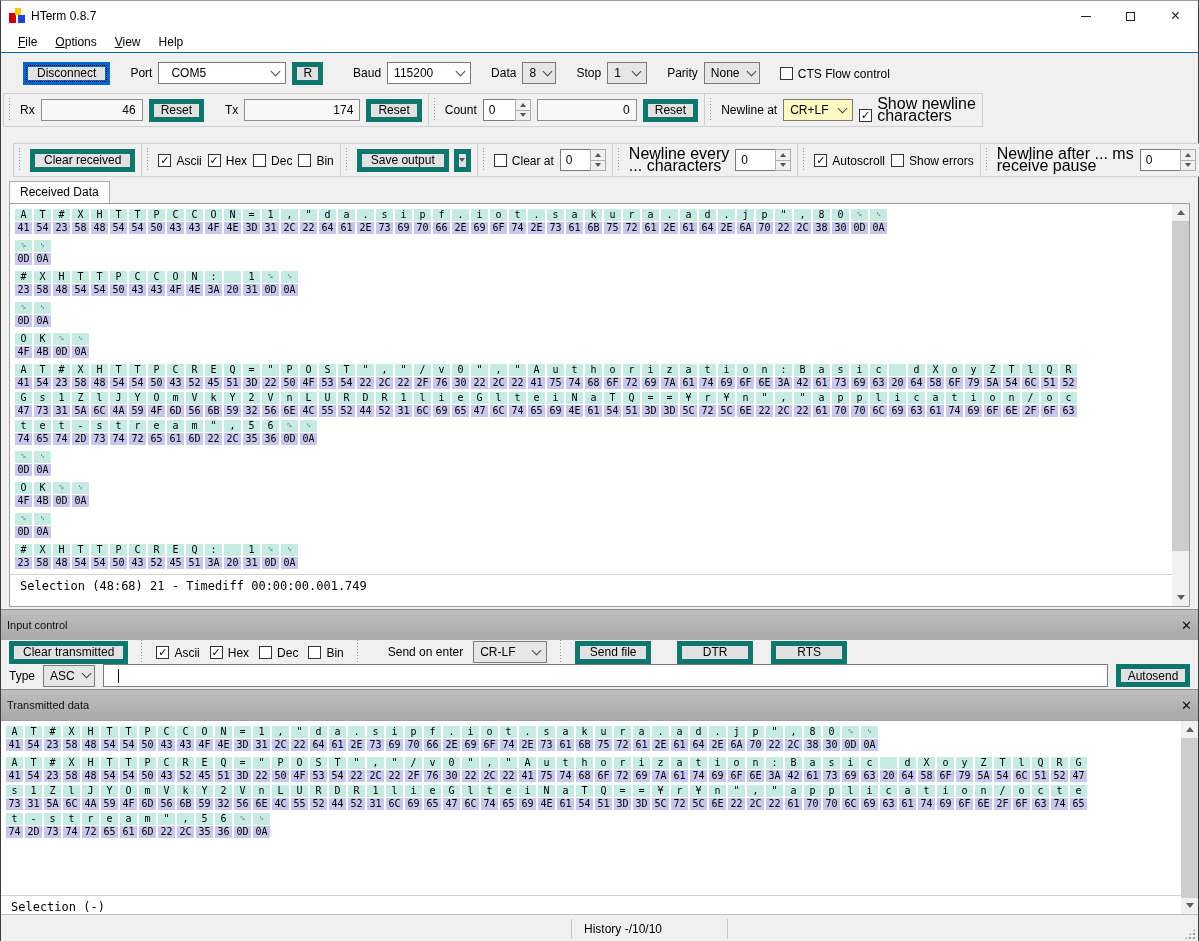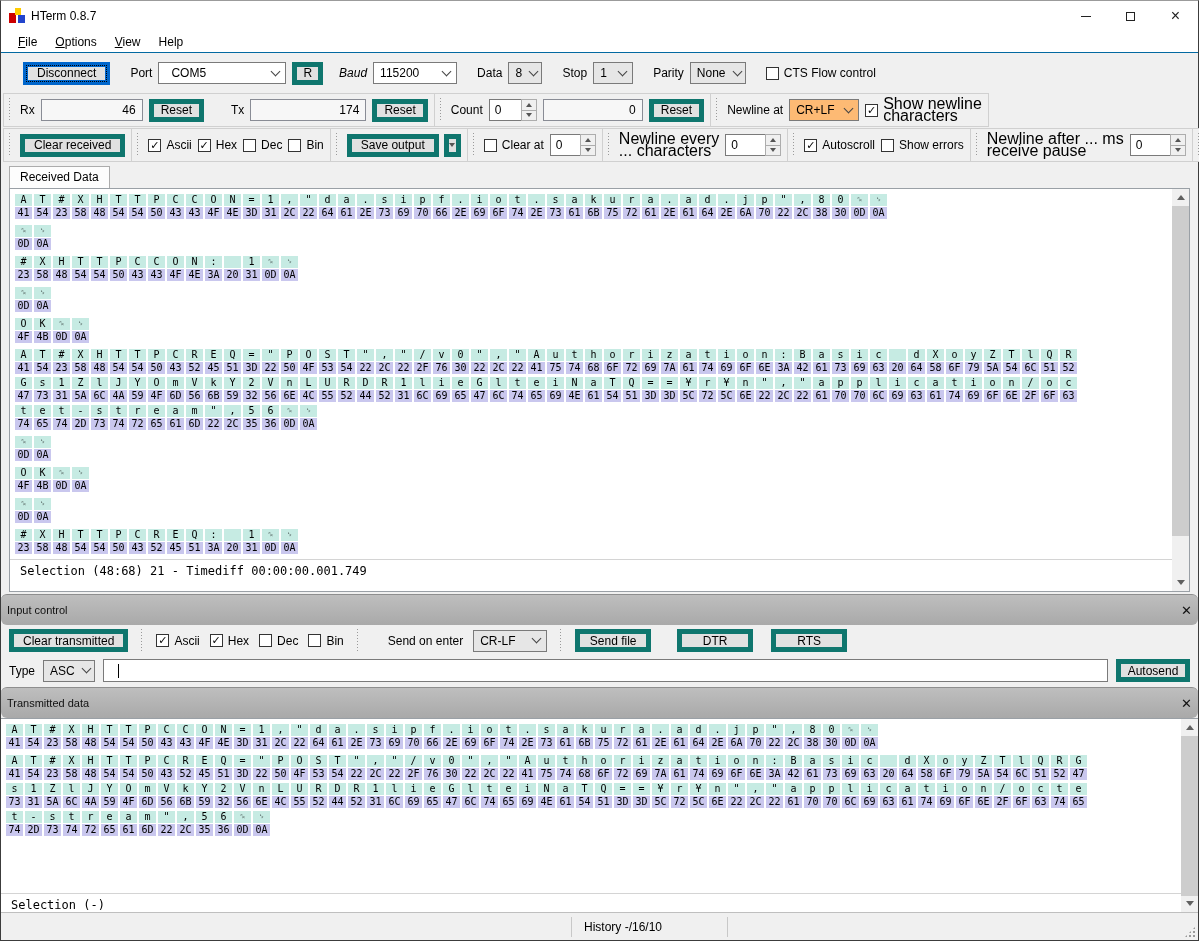--- a/index.html
+++ b/index.html
@@ -24,21 +24,21 @@
 
   
   .toolbar { background:#f0f0f0; flex:0 0 auto; padding-bottom:2px; }
   .tb-row { display:flex; align-items:center; }
   .row1 { height:40px; padding:4px 0 4px 22px; gap:6px; }
   .lbl { white-space:nowrap; }
   .btn { background:#e1e1e1; border:5px solid #0f766e; height:23px; display:inline-flex; align-items:center; justify-content:center; padding:0 9px; white-space:nowrap; font-size:12px; }
   .btn-focus { border-color:#0066cc; outline:1px dotted #000; outline-offset:-4px; }
   .combo { background:#fff; border:1px solid #7a7a7a; height:22px; display:inline-flex; align-items:center; justify-content:space-between; padding:0 6px; white-space:nowrap; }
   .chev { width:7px; height:7px; border-right:1px solid #444; border-bottom:1px solid #444; transform:rotate(45deg); margin-top:-4px; margin-left:8px; flex:0 0 auto; }
-  .cb { display:inline-flex; align-items:center; gap:5px; white-space:nowrap; }
+  .cb { display:inline-flex; align-items:flex-end; gap:5px; white-space:nowrap; }
   .cb .box { width:13px; height:13px; background:#fff; border:1px solid #333; display:inline-flex; align-items:center; justify-content:center; font-size:11px; line-height:1; flex:0 0 auto; }
   .cb .lbl2 { line-height:12px; }
   .field { background:#f7f7f7; border:1px solid #898c95; height:22px; display:inline-flex; align-items:center; justify-content:flex-end; padding:0 6px; }
   .spin { display:inline-flex; height:22px; }
   .spin .spin-field { background:#fff; border:1px solid #7a7a7a; border-right:none; display:inline-flex; align-items:center; padding:0 5px; }
   .spin-btns { display:inline-flex; flex-direction:column; width:16px; border:1px solid #adadad; }
   .spin-b { flex:1; background:#f0f0f0; display:flex; align-items:center; justify-content:center; }
   .spin-b + .spin-b { border-top:1px solid #adadad; }
   .tri-up { width:0; height:0; border-left:3px solid transparent; border-right:3px solid transparent; border-bottom:4px solid #555; }
   .tri-dn { width:0; height:0; border-left:3px solid transparent; border-right:3px solid transparent; border-top:4px solid #555; }
@@ -67,21 +67,21 @@
   .rx-sel { bottom:0; height:32px; }
   
   .vscroll { position:absolute; top:0; bottom:0; right:0; width:17px; background:#f0f0f0; display:flex; flex-direction:column; align-items:center; }
   .sb-btn { width:17px; height:17px; display:flex; align-items:center; justify-content:center; flex:0 0 auto; }
   .sb-track { flex:1; width:17px; position:relative; }
   .sb-thumb { position:absolute; left:0; width:17px; background:#cdcdcd; }
   .sb-up { width:0;height:0;border-left:4px solid transparent;border-right:4px solid transparent;border-bottom:5px solid #606060; }
   .sb-dn { width:0;height:0;border-left:4px solid transparent;border-right:4px solid transparent;border-top:5px solid #606060; }
 
   
-  .sect-header { height:31px; background:linear-gradient(#bebebe,#a9a9a9); border-top:1px solid #8e8e8e; display:flex; align-items:center; padding:11px 6px; font-size:11px; color:#111; flex:0 0 auto; margin-top:2px;border-radius:6px; }
+  .sect-header { height:31px; background:linear-gradient(#bebebe,#a9a9a9); border-top:1px solid #8e8e8e; display:flex; align-items:center; padding:11px 6px; font-size:11px; color:#111; flex:0 0 auto; margin-top:2px; }
   .sect-close { margin-left:auto; font-size:13px; line-height:1; color:#111; }
 
   
   .ic-row1 { height:36px; display:flex; align-items:center; padding:0 8px; gap:10px; background:#f0f0f0; }
   .ic-row2 { height:33px; display:flex; align-items:center; padding:0 8px; gap:8px; background:#f0f0f0; }
   .type-input { flex:1; height:23px; background:#fff; border:1px solid #7a7a7a; display:flex; align-items:center; padding-left:14px; }
   .caret { width:1px; height:14px; background:#000; }
 
   
   .tx-wrap { position:relative; flex:1; background:#fff; border-top:1px solid #9aa0a6; }
@@ -130,21 +130,21 @@
 
   <div class="toolbar">
     <div class="tb-row row1">
       <span class="btn btn-focus">Disconnect</span>
       <span class="lbl" style="margin-left:14px;">Port</span>
       <span class="combo" style="width:128px;padding-left:12px;">
           <span>COM5</span>
           <span class="chev"></span>
         </span>
       <span class="btn" style="padding:0 6px;">R</span>
-      <span class="lbl" style="margin-left:10px;font-style:italic;">Baud</span>
+      <span class="lbl" style="margin-left:24px;">Baud</span>
       <span class="combo" style="width:84px;">
           <span>115200</span>
           <span class="chev"></span>
         </span>
       <span class="lbl" style="margin-left:14px;">Data</span>
       <span class="combo" style="width:34px;background:#e6e6e6;">
           <span>8</span>
           <span class="chev"></span>
         </span>
       <span class="lbl" style="margin-left:14px;">Stop</span>
@@ -162,21 +162,21 @@
           <span class="lbl2">CTS Flow control</span>
         </span>
     </div>
 
     <div class="tb-row" style="padding-left:2px;">
       <div class="group">
         <span class="gripper"></span>
         <span class="lbl">Rx</span>
         <span class="field" style="width:102px;">46</span>
         <span class="btn" style="padding:0 7px;">Reset</span>
-        <span class="lbl" style="margin-left:21px;text-align:right;">Tx</span>
+        <span class="lbl" style="margin-left:15px;text-align:right;">Tx</span>
         <span class="field" style="width:116px;">174</span>
         <span class="btn" style="padding:0 7px;">Reset</span>
       </div>
       <div class="group">
         <span class="gripper"></span>
         <span class="lbl">Count</span>
         <span class="spin">
           <span class="spin-field" style="width:32px;">0</span>
           <span class="spin-btns">
               <span class="spin-b">
@@ -186,32 +186,32 @@
                 <i class="tri-dn"></i>
               </span>
             </span>
         </span>
         <span class="field" style="width:100px;">0</span>
         <span class="btn" style="padding:0 7px;">Reset</span>
       </div>
       <div class="group">
         <span class="gripper"></span>
         <span class="lbl">Newline at</span>
-        <span class="combo" style="width:70px;background:#fdba74;">
+        <span class="combo" style="width:70px;background:#fef9c3;">
             <span>CR+LF</span>
             <span class="chev"></span>
           </span>
         <span class="cb">
             <span class="box">✓</span>
             <span class="lbl2 two-line">Show newline<br>characters</span>
           </span>
       </div>
     </div>
 
-    <div class="tb-row" style="padding-left:2px; margin-top:1px;">
+    <div class="tb-row" style="padding-left:12px; margin-top:16px;">
       <div class="group">
         <span class="gripper"></span>
         <span class="btn">Clear received</span>
       </div>
       <div class="group">
         <span class="gripper"></span>
         <span class="cb">
             <span class="box">✓</span>
             <span class="lbl2">Ascii</span>
           </span>
@@ -1997,18 +1997,18 @@
         </span>
       <span class="sb-btn">
           <i class="sb-dn"></i>
         </span>
     </div>
   </div>
 
   <div class="statusbar">
     <span class="sb-sect sb-blank"></span>
     <span class="sb-sep"></span>
-    <span class="sb-sect sb-history">History -/16/10</span>
+    <span class="sb-sect sb-history">History -/10/10</span>
     <span class="sb-sep"></span>
     <span class="resize-grip"></span>
   </div>
 
 </div>
 
 </body></html>

